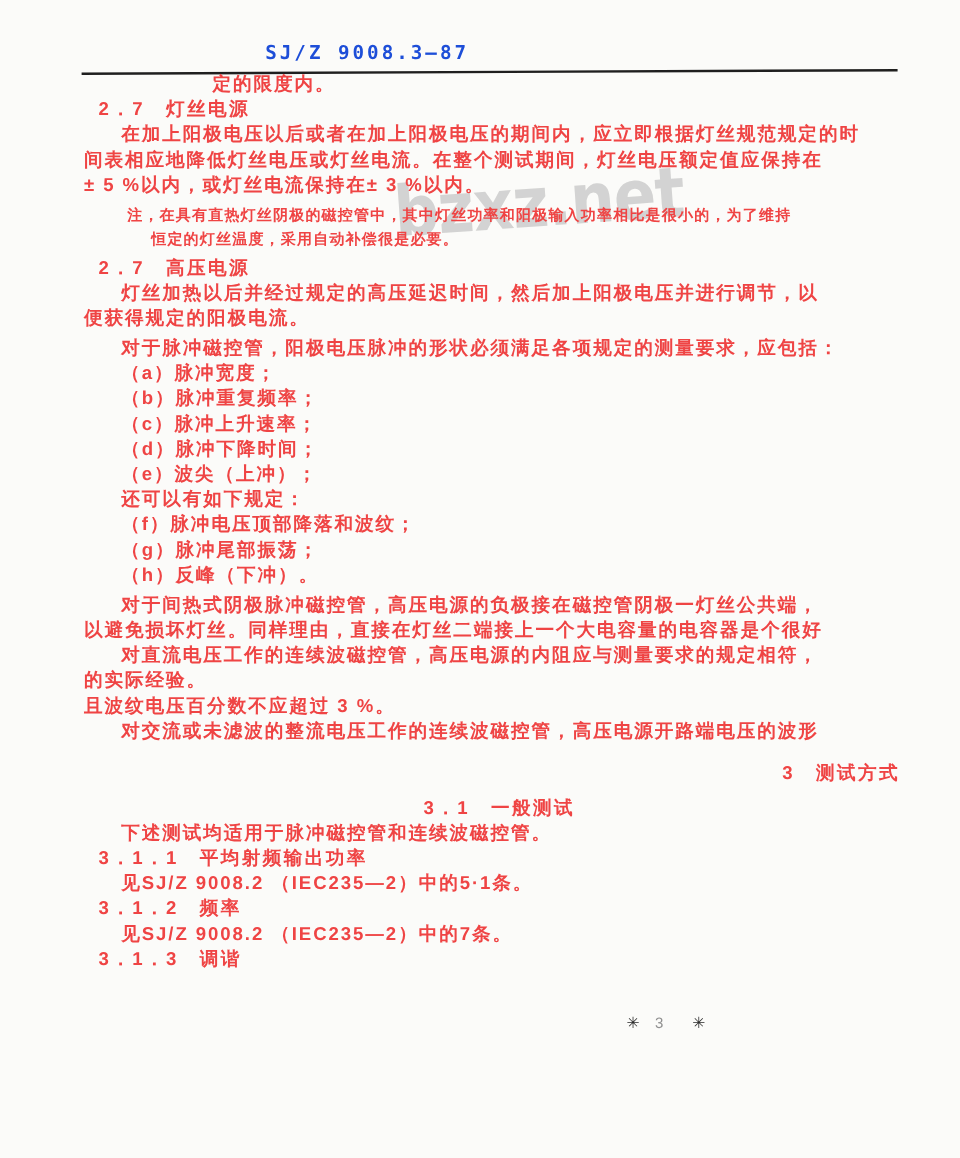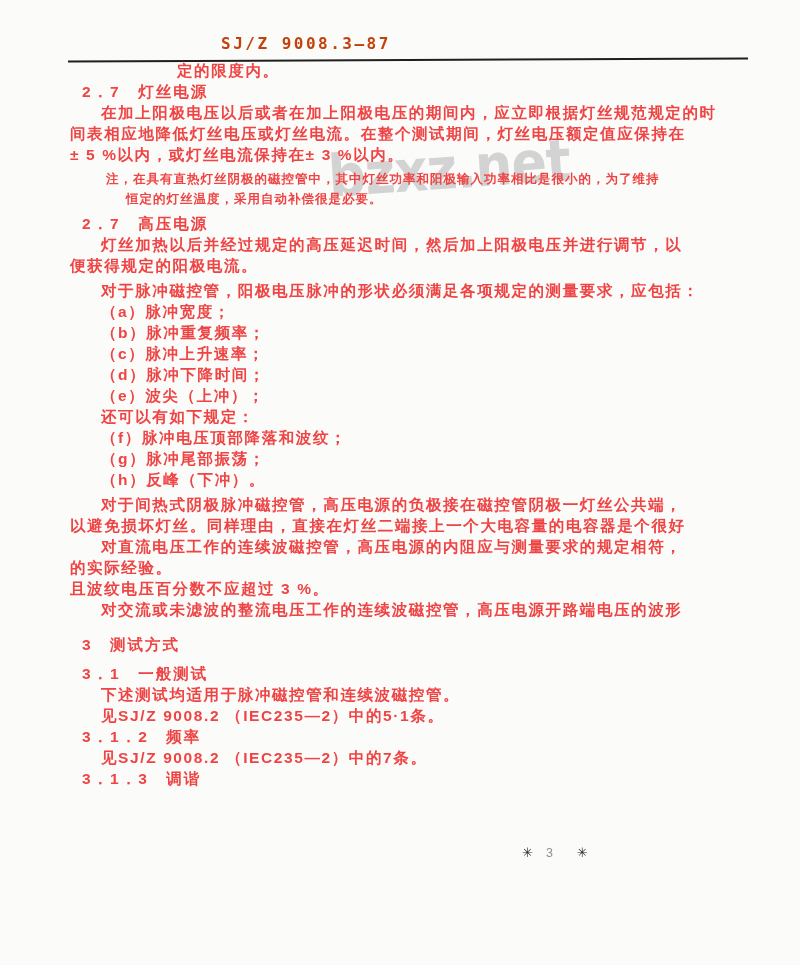--- a/index.html
+++ b/index.html
@@ -8,21 +8,21 @@
     width:800px; height:965px;
     background:#fbfbf9;
     overflow:hidden;
     font-family:"Liberation Sans","DejaVu Sans",sans-serif;
     color:#1e1e1e;
   }
   .header-code {
     position:absolute; top:34px; left:221px;
     font-family:"DejaVu Sans Mono","Liberation Mono",monospace;
     font-size:16px; font-weight:700; letter-spacing:2.5px;
-    color:#c2410c; white-space:pre;
+    color:#1d4ed8; white-space:pre;
   }
   .rule {
     position:absolute; top:59px; left:68px; width:680px; height:2px;
     background:#1f1f1f; transform:rotate(-0.25deg);
   }
   .watermark {
     position:absolute; top:143px; left:326px;
     font-family:"DejaVu Sans","Liberation Sans",sans-serif;
     font-size:58px; font-weight:700; letter-spacing:-1px;
     color:#bcbcbc; opacity:0.62;
@@ -34,22 +34,22 @@
     font-size:15.5px; line-height:21px; letter-spacing:1.6px;
     font-weight:700; color:#ef4444; white-space:pre;
   }
   .k-continuation { margin-left:107px; }
   .k-heading     { margin-left:12px; letter-spacing:2px; }
   .k-indent      { margin-left:31px; }
   .k-flush       { margin-left:0; }
   .k-note  { margin-left:36px; font-size:12.5px; line-height:20px; letter-spacing:1px; }
   .k-note2 { margin-left:56px; font-size:12.5px; line-height:20px; letter-spacing:1px; }
   .sp-sm { margin-top:4px; }
-  .sp-md { margin-top:8px; }
-  .sp-lg { margin-top:14px; }
+  .sp-md { margin-top:8px;text-align:center; }
+  .sp-lg { margin-top:14px;text-align:right; }
   .footer {
     position:absolute; top:845px; left:522px;
     display:flex; align-items:center;
     font-size:13px; line-height:16px;
   }
   .footer .star { color:#2a2a2a; font-size:13px; }
   .footer .pagenum {
     color:#909090; font-size:12.5px; letter-spacing:1px;
     margin:0 11px 0 13px;
   }
@@ -90,20 +90,21 @@
       <div class="line k-indent">（h）反峰（下冲）。</div>
       <div class="line k-indent sp-sm">对于间热式阴极脉冲磁控管，高压电源的负极接在磁控管阴极一灯丝公共端，</div>
       <div class="line k-flush">以避免损坏灯丝。同样理由，直接在灯丝二端接上一个大电容量的电容器是个很好</div>
       <div class="line k-indent">对直流电压工作的连续波磁控管，高压电源的内阻应与测量要求的规定相符，</div>
       <div class="line k-flush">的实际经验。</div>
       <div class="line k-flush">且波纹电压百分数不应超过 3 %。</div>
       <div class="line k-indent">对交流或未滤波的整流电压工作的连续波磁控管，高压电源开路端电压的波形</div>
       <div class="line k-heading sp-lg">3　测试方式</div>
       <div class="line k-heading sp-md">3．1　一般测试</div>
       <div class="line k-indent">下述测试均适用于脉冲磁控管和连续波磁控管。</div>
+      <div class="line k-heading">3．1．1　平均射频输出功率</div>
       <div class="line k-indent">见SJ/Z 9008.2 （IEC235—2）中的5·1条。</div>
       <div class="line k-heading">3．1．2　频率</div>
       <div class="line k-indent">见SJ/Z 9008.2 （IEC235—2）中的7条。</div>
       <div class="line k-heading">3．1．3　调谐</div>
     </div>
 
   <div class="footer">
     <span class="star">✳</span>
     <span class="pagenum">3</span>
     <span class="star star2">✳</span>

